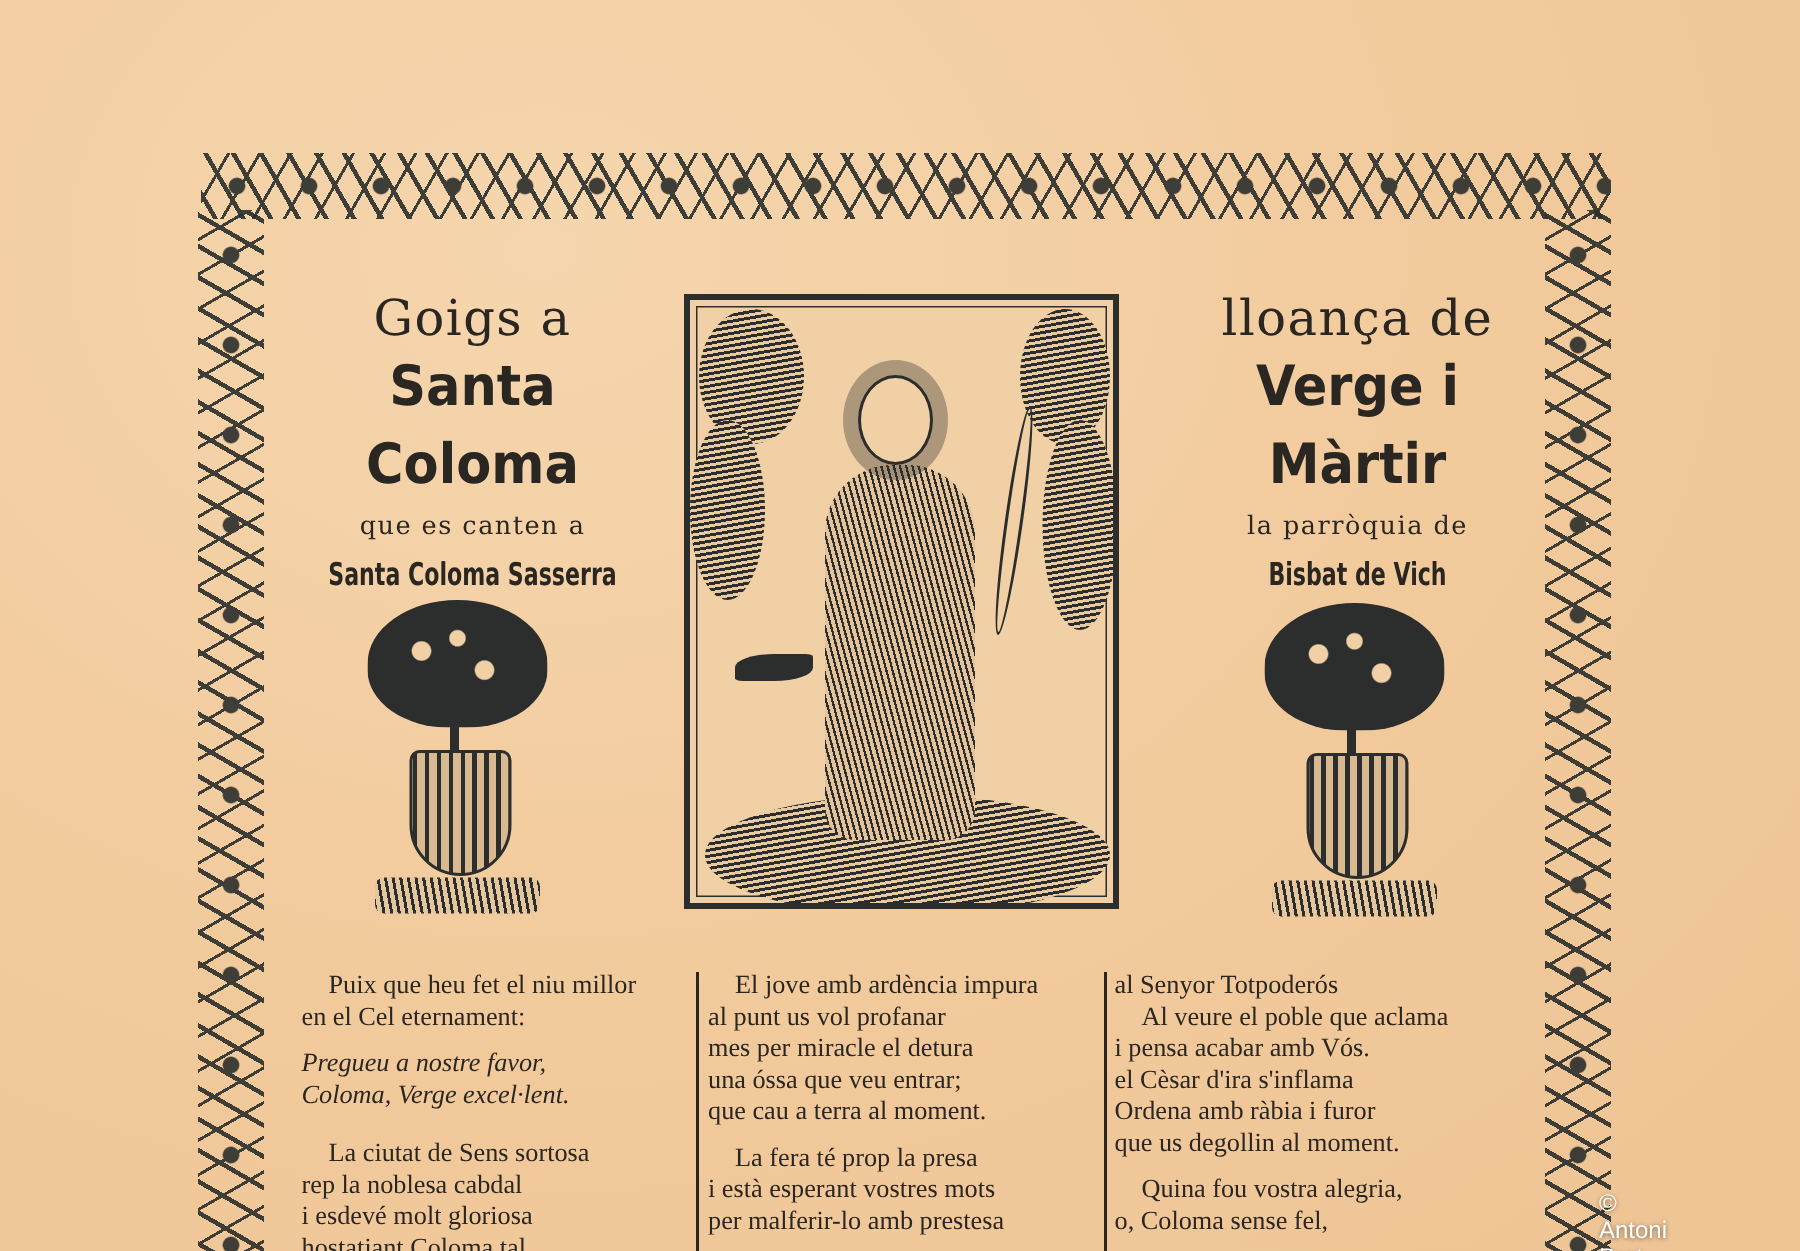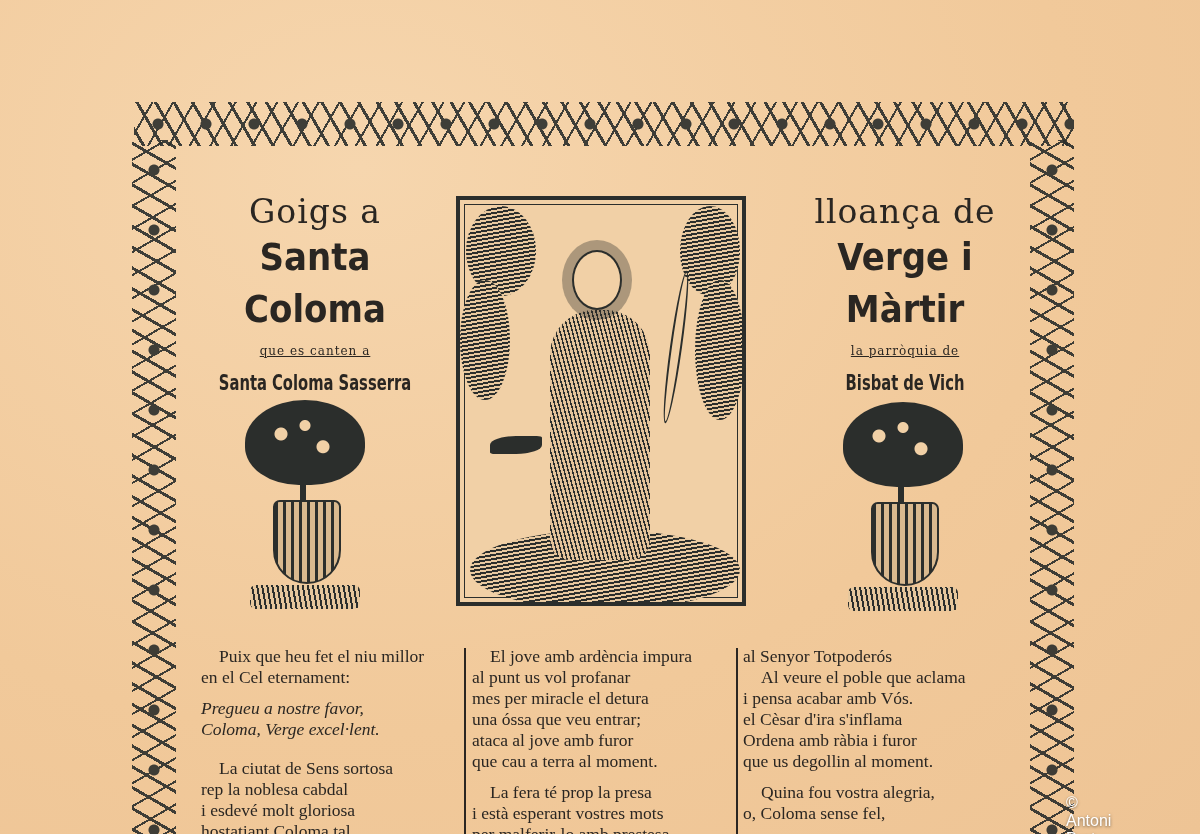--- a/index.html
+++ b/index.html
@@ -31,21 +31,21 @@
     }
     .border-left { left: 132px; }
     .border-right { left: 1030px; }
 
     
     .head { position: absolute; text-align: center; }
     .head-left { left: 190px; width: 250px; top: 192px; }
     .head-right { left: 780px; width: 250px; top: 192px; }
     .h-line1 { font-family: "DejaVu Serif", serif; font-size: 33px; line-height: 40px; letter-spacing: 1px; }
     .h-line2 { font-family: "DejaVu Sans", sans-serif; font-weight: bold; font-size: 37px; line-height: 52px; letter-spacing: 0px; transform: scaleX(0.92); }
-    .h-line3 { font-family: "DejaVu Serif", serif; font-size: 12px; line-height: 30px; letter-spacing: 1px; text-decoration: underline; }
+    .h-line3 { font-family: "DejaVu Serif", serif; font-size: 17px; line-height: 30px; letter-spacing: 1px; }
     .h-line4 { font-family: "DejaVu Sans Condensed", "DejaVu Sans", sans-serif; font-weight: bold; font-size: 21px; line-height: 34px; transform: scaleX(0.78); }
 
     
     .woodcut {
       position: absolute; left: 456px; top: 196px; width: 290px; height: 410px;
       border: 4px solid #2b2e2c; box-sizing: border-box;
       background: #f1d0a6;
       overflow: hidden;
     }
     .woodcut .inner { position: absolute; inset: 4px; border: 1.5px solid #2b2e2c; }
@@ -176,21 +176,20 @@
   </div>
 
   <div class="rule rule-1"></div>
 
   <div class="col col-2">
     <p>
       <span class="line indent">El jove amb ardència impura</span>
       <span class="line">al punt us vol profanar</span>
       <span class="line">mes per miracle el detura</span>
       <span class="line">una óssa que veu entrar;</span>
-      <span class="line">ataca al jove amb furor</span>
       <span class="line">que cau a terra al moment.</span>
     </p>
     <p>
       <span class="line indent">La fera té prop la presa</span>
       <span class="line">i està esperant vostres mots</span>
       <span class="line">per malferir-lo amb prestesa</span>
     </p>
   </div>
 
   <div class="rule rule-2"></div>

